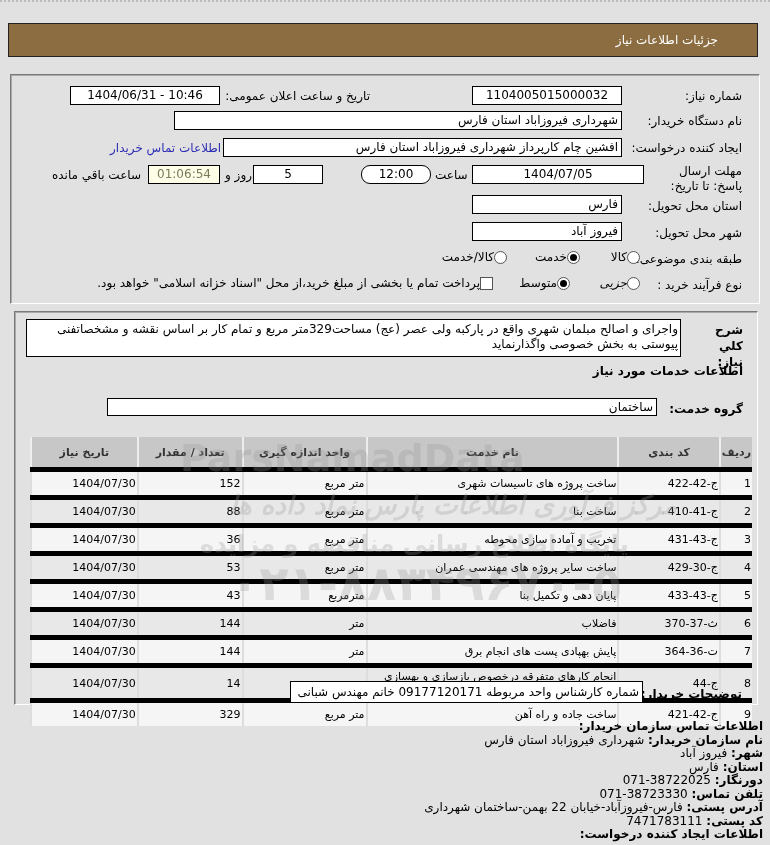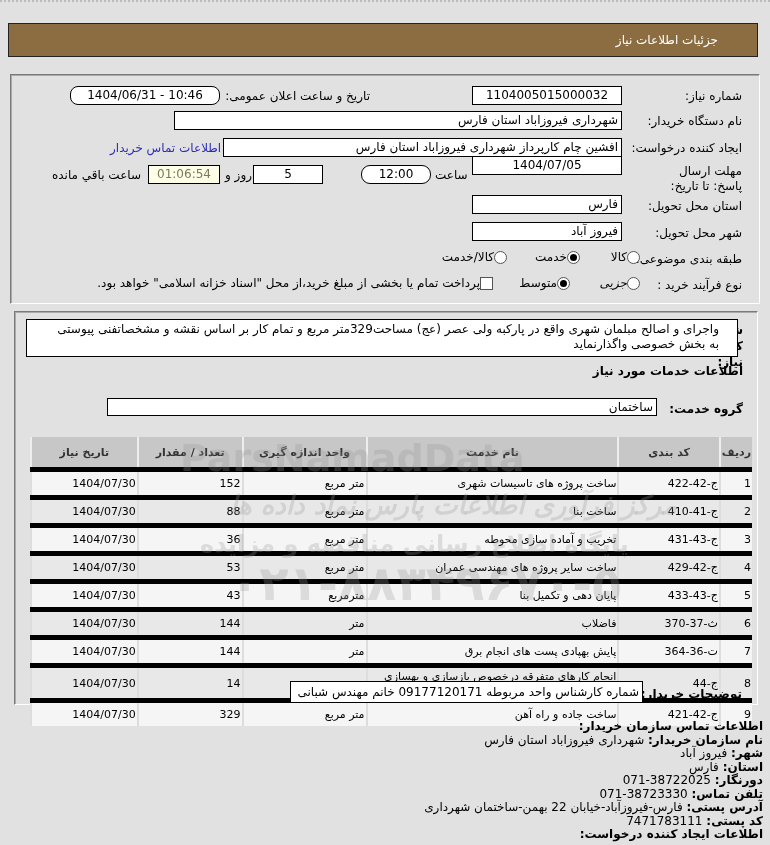--- a/index.html
+++ b/index.html
@@ -57,31 +57,31 @@
 <div class="title-bar">
   <span>جزئیات اطلاعات نیاز</span>
 </div>
 
 <div class="panel" id="panel1"></div>
 
 <span class="lbl" style="right:28px;top:89px;">شماره نیاز:</span>
 <div class="box center" style="left:472px;top:86px;width:150px;height:19px;">1104005015000032</div>
 
 <span class="lbl" style="right:400px;top:89px;">تاریخ و ساعت اعلان عمومی:</span>
-<div class="box center" style="left:70px;top:86px;width:150px;height:19px;direction:ltr;border-radius:8px;">1404/06/31 - 10:46</div>
+<div class="box center" style="left:70px;top:86px;width:150px;height:19px;direction:ltr;">1404/06/31 - 10:46</div>
 
 <span class="lbl" style="right:28px;top:114px;">نام دستگاه خریدار:</span>
 <div class="box" style="left:174px;top:111px;width:448px;height:19px;">شهرداری فیروزاباد استان فارس</div>
 
 <span class="lbl" style="right:28px;top:141px;">ایجاد کننده درخواست:</span>
 <div class="box" style="left:223px;top:138px;width:399px;height:19px;">افشین چام کارپرداز شهرداری فیروزاباد استان فارس</div>
 <span class="link" style="left:110px;top:141px;">اطلاعات تماس خریدار</span>
 
 <span class="lbl" style="right:28px;top:164px;width:90px;white-space:normal;line-height:15px;">مهلت ارسال پاسخ: تا تاریخ:</span>
-<div class="box center" style="left:472px;top:156px;width:150px;height:19px;">1404/07/05</div>
+<div class="box center" style="left:472px;top:165px;width:172px;height:19px;">1404/07/05</div>
 <span class="lbl" style="left:435px;top:168px;">ساعت</span>
 <div class="box center" style="left:361px;top:165px;width:70px;height:19px;border-radius:9px;">12:00</div>
 <div class="box center" style="left:253px;top:165px;width:70px;height:19px;">5</div>
 <span class="lbl" style="left:225px;top:168px;">روز و</span>
 <div class="box timer" style="left:148px;top:165px;width:72px;height:19px;direction:ltr;">01:06:54</div>
 <span class="lbl" style="left:52px;top:168px;">ساعت باقي مانده</span>
 
 <span class="lbl" style="right:28px;top:199px;">استان محل تحویل:</span>
 <div class="box" style="left:472px;top:195px;width:150px;height:19px;">فارس</div>
 
@@ -112,21 +112,21 @@
   <span>متوسط</span>
 </span>
 <span class="opt" style="right:277px;top:276px;">
   <span class="check"></span>
   <span>پرداخت تمام یا بخشی از مبلغ خرید،از محل "اسناد خزانه اسلامی" خواهد بود.</span>
 </span>
 
 <div class="panel" id="panel2"></div>
 
 <span class="lbl bold" style="right:27px;top:322px;width:46px;white-space:normal;line-height:16px;font-size:12px;">شرح کلي نیاز:</span>
-<div class="box" style="left:26px;top:319px;width:712px;height:38px;white-space:normal;line-height:15px;padding:2px 18px;">واجرای و اصالح مبلمان شهری واقع در پارکبه ولی عصر (عج) مساحت329متر مربع و تمام کار بر اساس نقشه و مشخصاتفنی پیوستی به بخش خصوصی واگذارنماید</div>
+<div class="box" style="left:26px;top:319px;width:655px;height:38px;white-space:normal;line-height:15px;padding:2px 2px;">واجرای و اصالح مبلمان شهری واقع در پارکبه ولی عصر (عج) مساحت329متر مربع و تمام کار بر اساس نقشه و مشخصاتفنی پیوستی به بخش خصوصی واگذارنماید</div>
 
 <span class="lbl bold" style="right:27px;top:364px;">اطلاعات خدمات مورد نیاز</span>
 
 <span class="lbl bold" style="right:27px;top:402px;">گروه خدمت:</span>
 <div class="box" style="left:107px;top:398px;width:550px;height:18px;">ساختمان</div>
 
 <table class="grid">
   <thead>
     <tr>
       <th style="width:25px;">ردیف</th>
@@ -157,21 +157,21 @@
     <tr class="odd">
       <td>3</td>
       <td>ج-43-431</td>
       <td class="name">تخریب و آماده سازی محوطه</td>
       <td>متر مربع</td>
       <td>36</td>
       <td>1404/07/30</td>
     </tr>
     <tr class="even">
       <td>4</td>
-      <td>ج-42-429</td>
+      <td>ج-30-429</td>
       <td class="name">ساخت سایر پروژه های مهندسی عمران</td>
       <td>متر مربع</td>
       <td>53</td>
       <td>1404/07/30</td>
     </tr>
     <tr class="odd">
       <td>5</td>
       <td>ج-43-433</td>
       <td class="name">پایان دهی و تکمیل بنا</td>
       <td>مترمربع</td>

